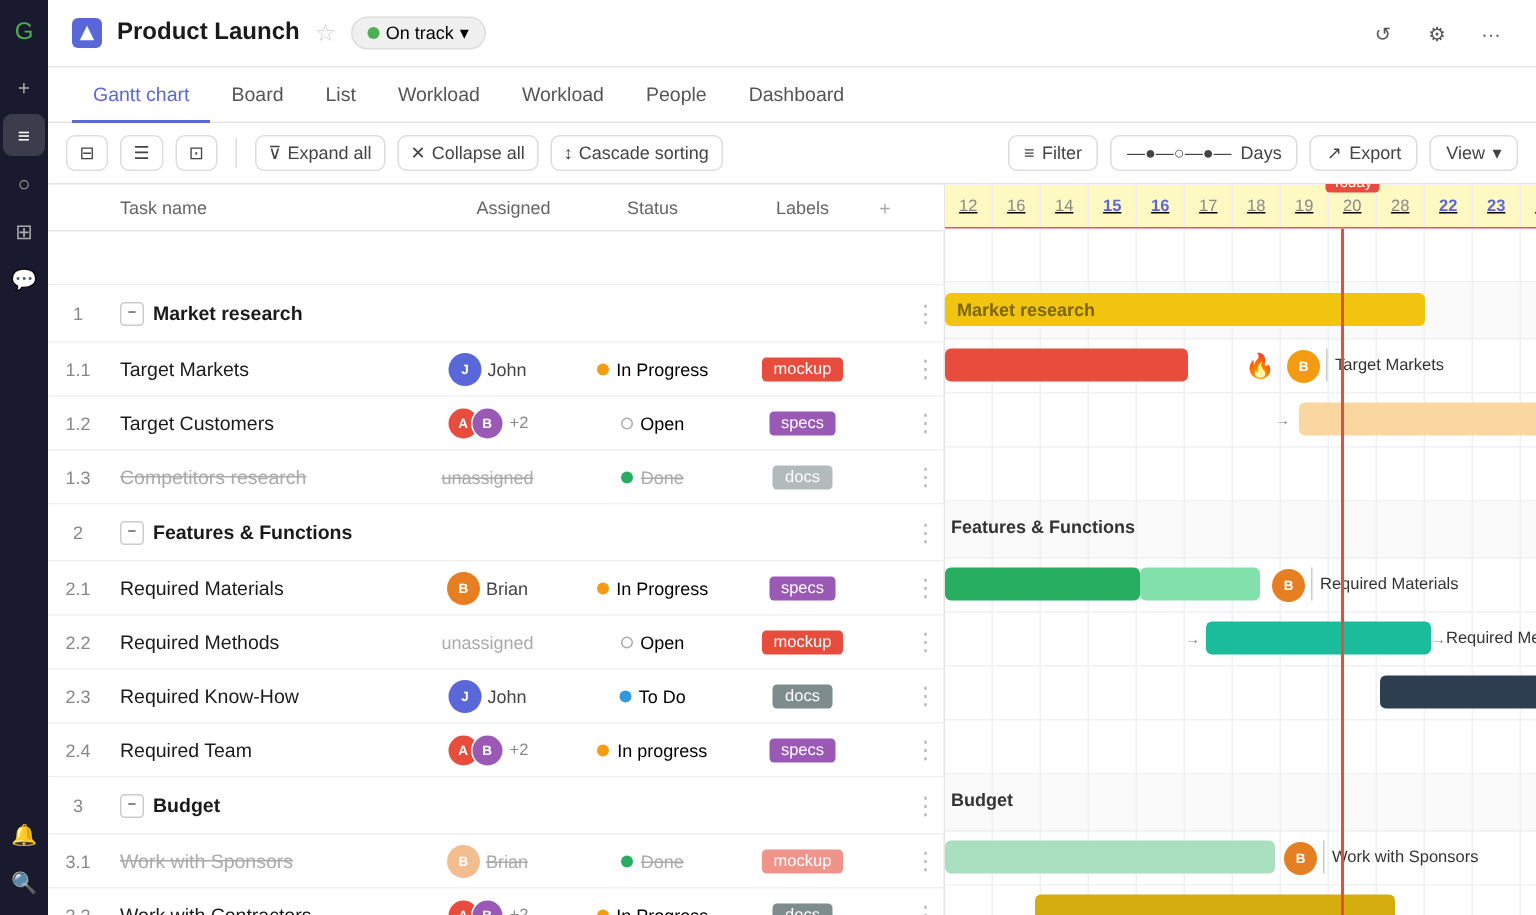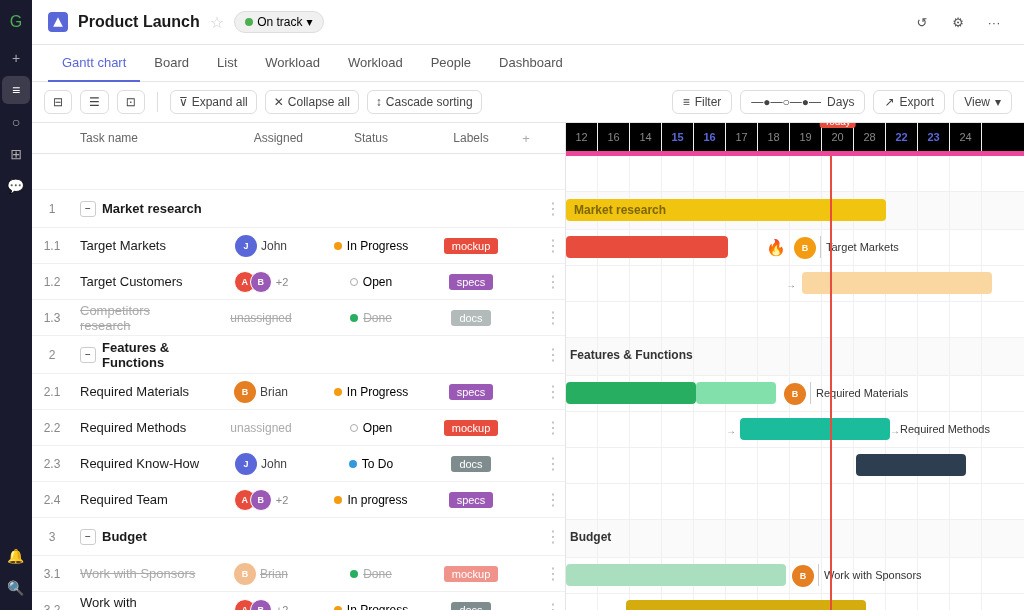--- a/index.html
+++ b/index.html
@@ -40,21 +40,21 @@
     .toolbar-spacer { flex: 1; }
     .filter-btn { display: flex; align-items: center; gap: 5px; padding: 4px 10px; border: 1px solid #ddd; border-radius: 6px; font-size: 12px; color: #444; cursor: pointer; background: #fff; }
     .days-control { display: flex; align-items: center; gap: 6px; padding: 4px 10px; border: 1px solid #ddd; border-radius: 6px; font-size: 12px; color: #444; background: #fff; }
     .export-btn { display: flex; align-items: center; gap: 5px; padding: 4px 10px; border: 1px solid #ddd; border-radius: 6px; font-size: 12px; color: #444; cursor: pointer; background: #fff; }
     .view-btn { display: flex; align-items: center; gap: 5px; padding: 4px 10px; border: 1px solid #ddd; border-radius: 6px; font-size: 12px; color: #444; cursor: pointer; background: #fff; }
     
     
     .content { display: flex; flex: 1; overflow: hidden; }
     
     
-    .table-area { width: 534px; flex-shrink: 0; display: flex; flex-direction: column; border-right: 1px solid #e5e5e5; overflow-y: auto; overflow-x: hidden; }
+    .table-area { width: 598px; flex-shrink: 0; display: flex; flex-direction: column; border-right: 1px solid #e5e5e5; overflow-y: auto; overflow-x: hidden; }
     
     
     .table-header { display: flex; align-items: center; background: #fff; border-bottom: 1px solid #e5e5e5; position: sticky; top: 0; z-index: 10; }
     .col-num { width: 40px; flex-shrink: 0; }
     .col-task { flex: 1; padding: 8px; font-size: 12px; color: #666; font-weight: 500; }
     .col-assigned { width: 100px; flex-shrink: 0; padding: 8px; font-size: 12px; color: #666; font-weight: 500; text-align: right; }
     .col-status { width: 120px; flex-shrink: 0; padding: 8px; font-size: 12px; color: #666; font-weight: 500; text-align: center; }
     .col-labels { width: 80px; flex-shrink: 0; padding: 8px; font-size: 12px; color: #666; font-weight: 500; text-align: center; }
     .col-add { width: 30px; flex-shrink: 0; display: flex; align-items: center; justify-content: center; color: #aaa; cursor: pointer; }
     .col-more { width: 24px; flex-shrink: 0; }
@@ -84,21 +84,21 @@
     .status-todo { background: #3498db; }
     .row-labels { width: 80px; flex-shrink: 0; padding: 4px 8px; display: flex; align-items: center; justify-content: center; }
     .label-badge { padding: 2px 8px; border-radius: 3px; font-size: 11px; font-weight: 500; color: #fff; }
     .label-mockup { background: #e74c3c; }
     .label-specs { background: #9b59b6; }
     .label-docs { background: #7f8c8d; }
     .row-dots { width: 24px; flex-shrink: 0; display: flex; align-items: center; justify-content: center; color: #bbb; cursor: pointer; font-size: 16px; }
     
     
     .gantt-area { flex: 1; overflow-x: auto; overflow-y: auto; position: relative; }
-    .gantt-header { display: flex; border-bottom: 5px solid #ec4899; background: #000000; position: sticky; top: 0; z-index: 5; text-decoration: underline; }
+    .gantt-header { display: flex; border-bottom: 1px solid #ec4899; background: #fef9c3; position: sticky; top: 0; z-index: 5; text-decoration: underline; }
     .gantt-col { width: 32px; flex-shrink: 0; text-align: center; padding: 8px 2px; font-size: 11px; color: #888; border-right: 1px solid #f0f0f0; }
     .gantt-col.today-col { color: #5a67d8; font-weight: 600; }
     .today-label { position: absolute; top: -8px; left: 50%; transform: translateX(-50%); background: #e74c3c; color: #fff; font-size: 10px; padding: 1px 5px; border-radius: 3px; white-space: nowrap; }
     .gantt-row { height: 36px; display: flex; align-items: center; border-bottom: 1px solid #f0f0f0; position: relative; }
     .gantt-row.group-header { height: 38px; background: #fafafa; }
     .gantt-bg-col { width: 32px; height: 100%; flex-shrink: 0; border-right: 1px solid #f0f0f0; }
     
     .today-line { position: absolute; top: 0; bottom: 0; width: 2px; background: #e74c3c; z-index: 3; pointer-events: none; }
     
     .open-circle { width: 8px; height: 8px; border-radius: 50%; border: 1.5px solid #aaa; display: inline-block; }

